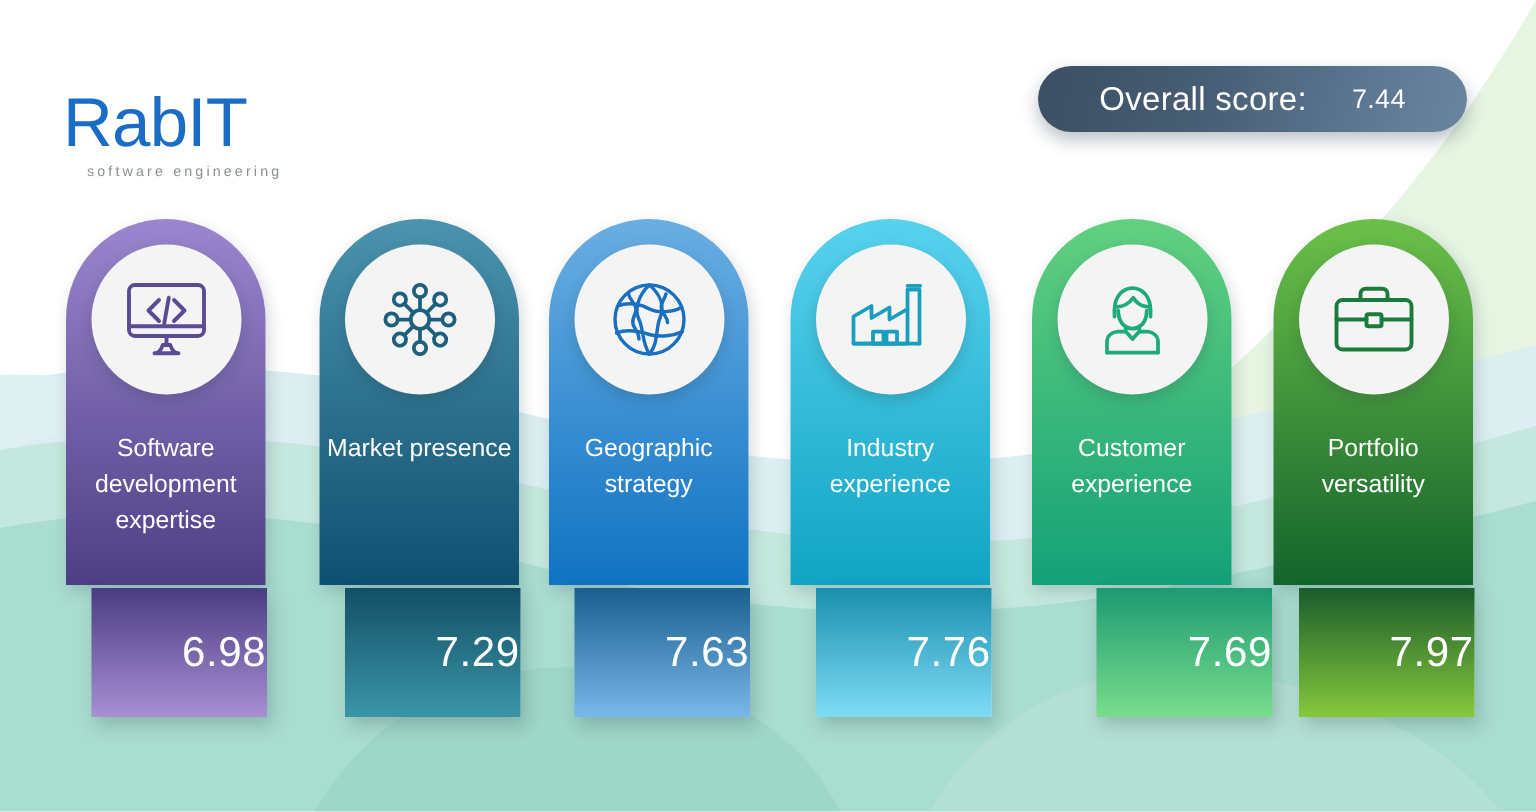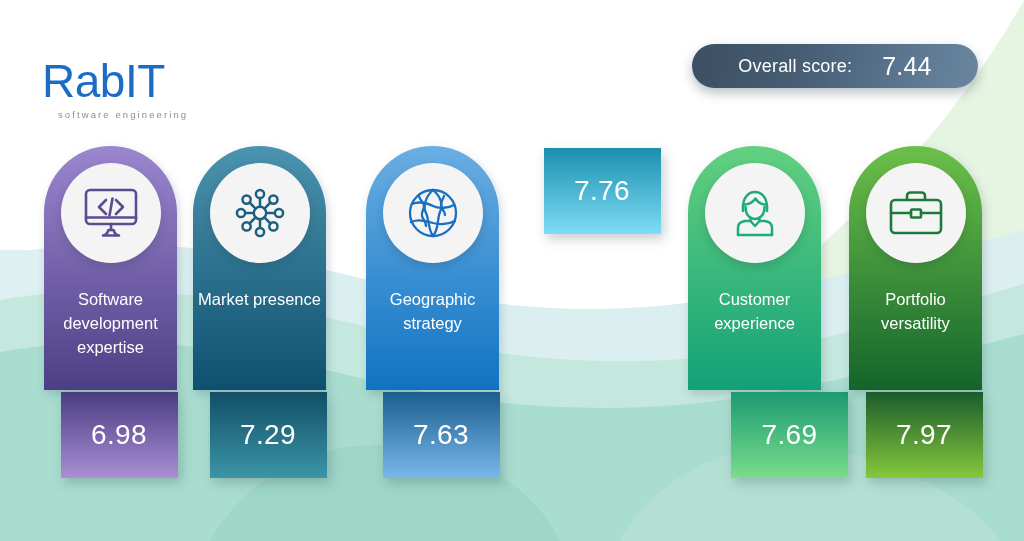--- a/index.html
+++ b/index.html
@@ -39,22 +39,22 @@
   .score-pill {
     position:absolute;
     left:692px; top:44px;
     width:286px; height:44px;
     border-radius:22px;
     background:linear-gradient(105deg,#3c4f63 0%,#465d73 38%,#5b7590 72%,#6a869f 100%);
     box-shadow:0 5px 12px rgba(40,60,75,.33);
     display:flex; align-items:center; justify-content:center;
     color:#ffffff;
   }
-  .score-pill-label { font-size:18px; letter-spacing:.2px; }
-  .score-pill-value { font-size:25px; margin-left:30px; letter-spacing:.2px; }
+  .score-pill-label { font-size:22px; letter-spacing:.2px; }
+  .score-pill-value { font-size:18px; margin-left:30px; letter-spacing:.2px; }
 
   
   .pillars { position:absolute; left:0; top:0; width:1024px; height:541px; }
   .pillar-group { position:absolute; top:146px; width:150px; }
 
   .pillar {
     position:relative;
     width:133px; height:244px;
     border-radius:66.5px 66.5px 0 0;
     overflow:hidden;
@@ -79,21 +79,21 @@
     box-shadow:0 4px 9px rgba(40,55,65,.20);
     display:flex; align-items:center; justify-content:center;
   }
   .icon-circle svg { display:block; }
 
   .panel {
     position:relative;
     margin:2px auto 0;
     width:117px; height:86px;
     box-shadow:3px 5px 11px rgba(50,65,75,.26);
-    display:flex; align-items:center; justify-content:center;
+    display:flex; align-items:center; justify-content:flex-end;
   }
   .panel-value {
     color:#ffffff;
     font-size:28px;
     letter-spacing:.4px;
   }
 </style>
 </head>
 <body>
 
@@ -133,21 +133,21 @@
       <path d="M29 39 V45"></path>
       <path d="M21 50.5 C23.5 50.5 25.5 48 26.5 45 H31.5 C32.5 48 34.5 50.5 37 50.5 Z"></path>
     </svg>
           </div>
           <div class="pillar-label">Software development expertise</div>
         </div>
         <div class="panel" style="background: linear-gradient(rgb(74, 60, 130) 0%, rgb(169, 143, 212) 100%);">
           <span class="panel-value">6.98</span>
         </div>
       </div>
-      <div class="pillar-group" style="left: 193px;">
+      <div class="pillar-group" style="left: 213px;">
         <div class="pillar" style="background: linear-gradient(rgb(75, 147, 174) 0%, rgb(14, 80, 112) 100%);">
           <div class="icon-circle">
             <svg width="58" height="56" viewBox="0 0 58 56" fill="none" stroke="#1d5f7e" stroke-width="2.5" stroke-linecap="round">
               <path d="M29.0 21.8 L29.0 13.1"></path>
               <circle cx="29.0" cy="9.0" r="4.1"></circle>
               <path d="M33.4 23.6 L39.5 17.5"></path>
               <circle cx="42.4" cy="14.6" r="4.1"></circle>
               <path d="M35.2 28.0 L43.9 28.0"></path>
               <circle cx="48.0" cy="28.0" r="4.1"></circle>
               <path d="M33.4 32.4 L39.5 38.5"></path>
@@ -182,20 +182,33 @@
       <path d="M40 11 C39 15 36 17 37 21 C38 25 41 26 41 30"></path>
     </svg>
           </div>
           <div class="pillar-label">Geographic strategy</div>
         </div>
         <div class="panel" style="background: linear-gradient(rgb(26, 95, 142) 0%, rgb(121, 184, 234) 100%);">
           <span class="panel-value">7.63</span>
         </div>
       </div>
       <div class="pillar-group" style="left: 527px;">
+        <div class="pillar" style="background: linear-gradient(rgb(88, 210, 238) 0%, rgb(17, 164, 196) 100%);">
+          <div class="icon-circle">
+    <svg width="60" height="56" viewBox="0 0 60 56" fill="none" stroke="#1a9ec0" stroke-width="2.5" stroke-linecap="round" stroke-linejoin="round">
+      <path d="M5 44 V26 L17 19 V27 L29 20 V28 L41 21 V44 Z"></path>
+      <path d="M41 21 V8 H49 V44"></path>
+      <path d="M41 5.5 H49.5"></path>
+      <path d="M5 44 H49"></path>
+      <rect x="18" y="36" width="7" height="8"></rect>
+      <rect x="27" y="36" width="7" height="8"></rect>
+    </svg>
+          </div>
+          <div class="pillar-label">Industry experience</div>
+        </div>
         <div class="panel" style="background: linear-gradient(rgb(26, 143, 174) 0%, rgb(127, 220, 245) 100%);">
           <span class="panel-value">7.76</span>
         </div>
       </div>
       <div class="pillar-group" style="left: 688px;">
         <div class="pillar" style="background: linear-gradient(rgb(98, 208, 127) 0%, rgb(20, 161, 120) 100%);">
           <div class="icon-circle">
     <svg width="56" height="56" viewBox="0 0 56 56" fill="none" stroke="#1faa7b" stroke-width="2.5" stroke-linecap="round" stroke-linejoin="round">
       <path d="M16 22 C16 12.5 21.5 7 28 7 C34.5 7 40 12.5 40 22"></path>
       <path d="M18.5 22 C18.5 29.5 22.5 34 28 34 C33.5 34 37.5 29.5 37.5 22"></path>

